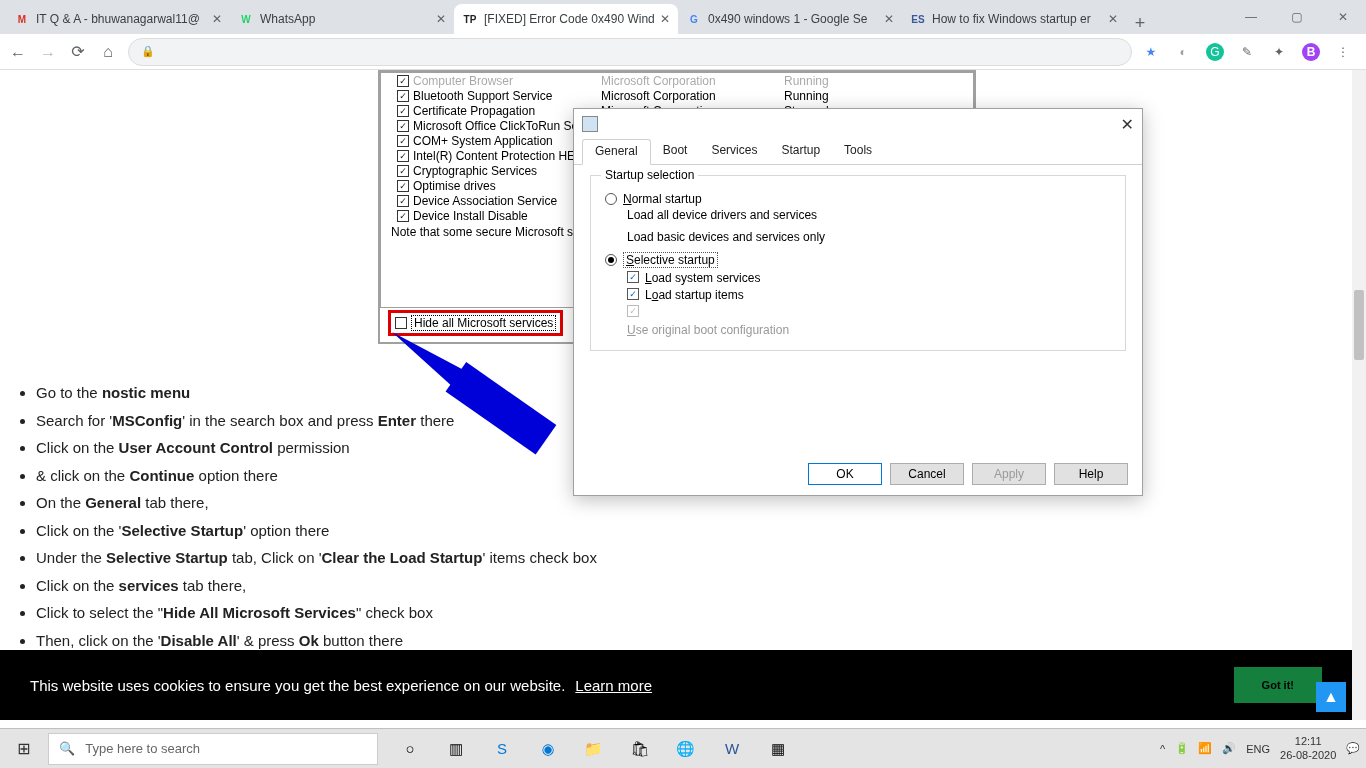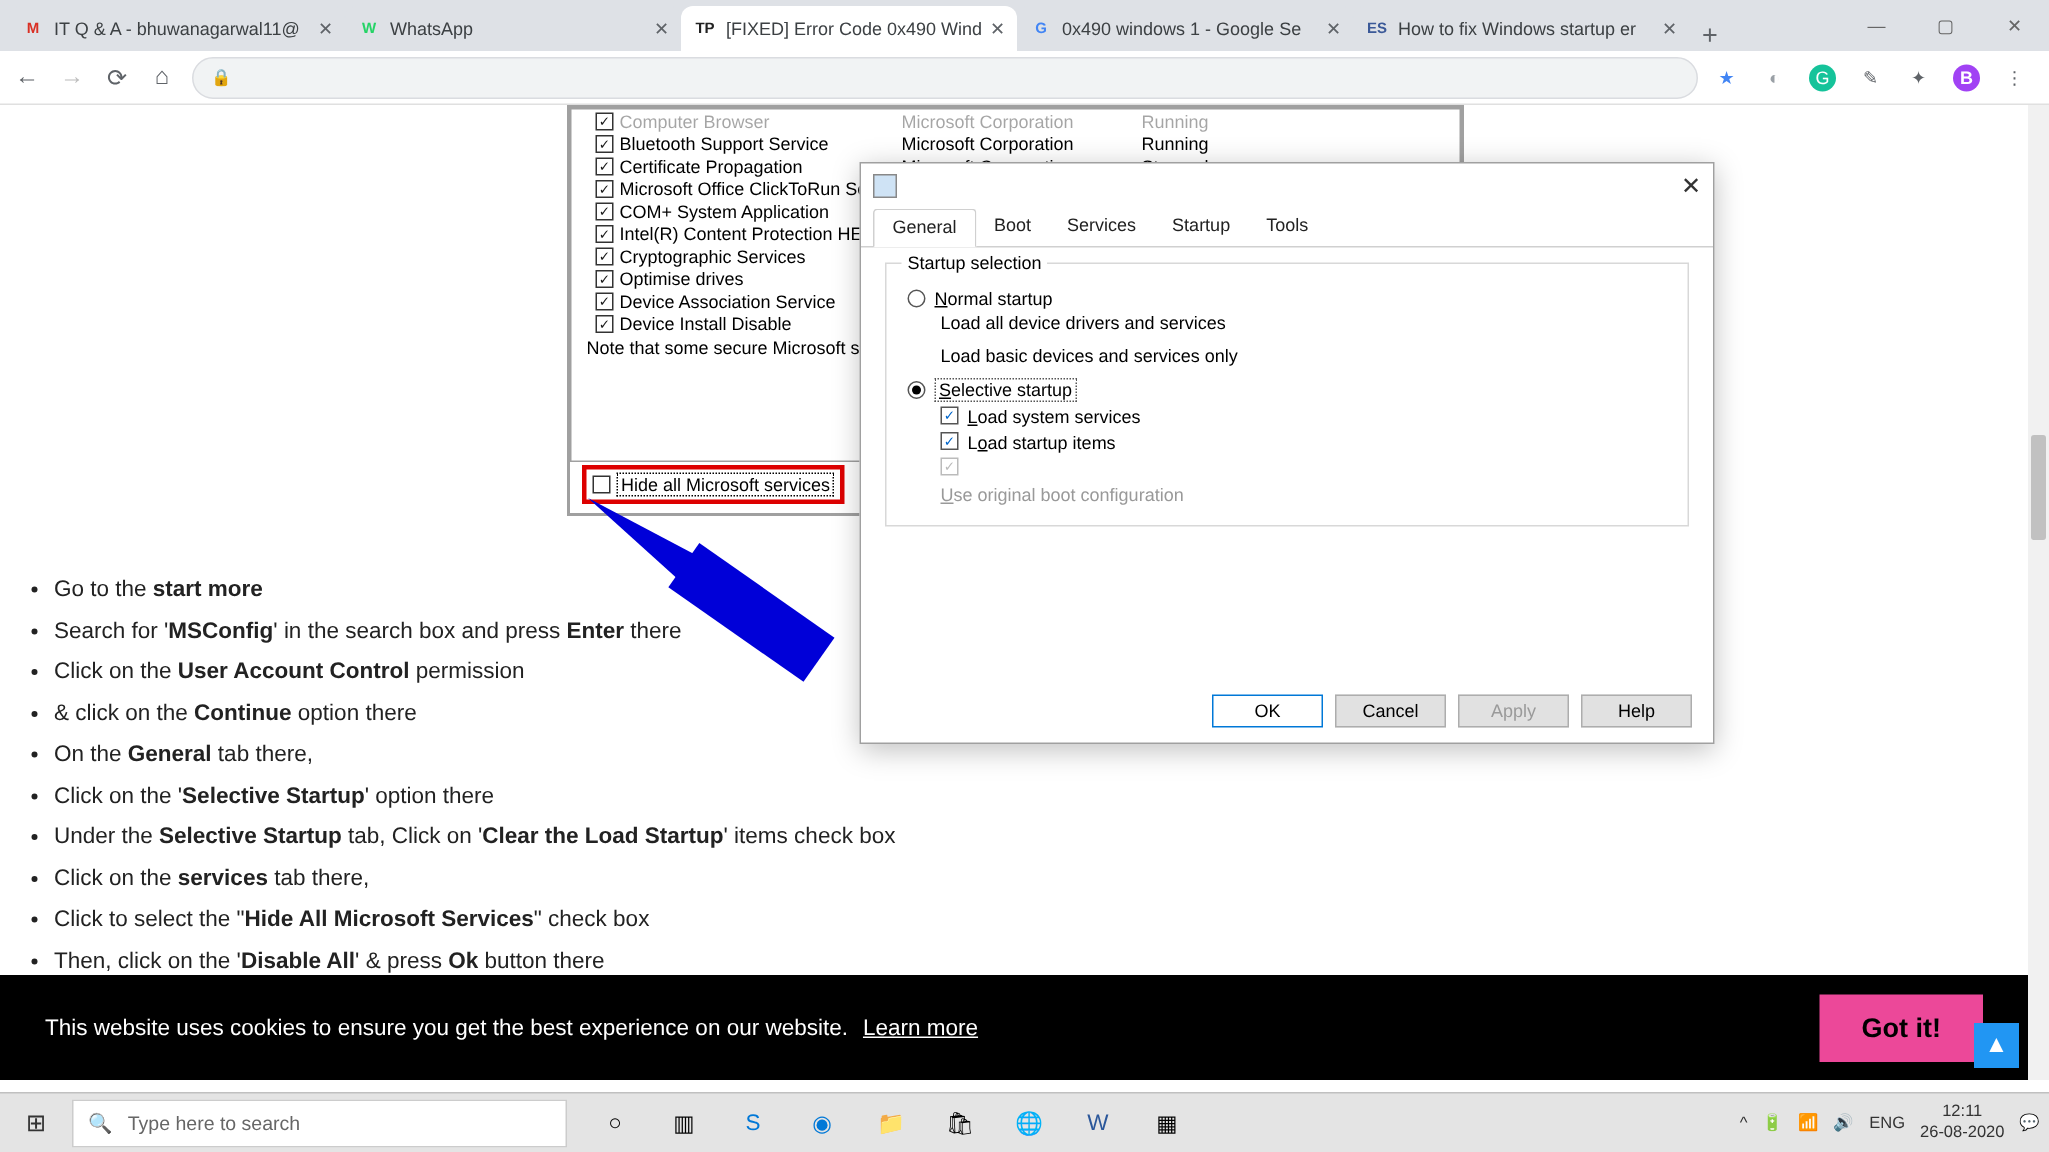--- a/index.html
+++ b/index.html
@@ -68,21 +68,21 @@
   .svc-panel {
     position:absolute; left:378px; top:0; width:598px; height:274px;
     border:2px solid #a0a0a0; background:#fff; overflow:hidden;
   }
   .svc-panel .inner { position:absolute; left:0; right:0; top:0; bottom:34px; background:#fff; border:1px solid #a0a0a0; }
   .svc-row { display:flex; align-items:center; font-size:12px; height:15px; padding-left:16px;}
   .svc-row .chk { width:12px; height:12px; border:1px solid #333; margin-right:4px; display:inline-flex; align-items:center; justify-content:center; font-size:9px; color:#1a1a1a;}
   .svc-row .chk.checked::after{content:"✓";}
   .svc-col1 { width:188px; }
   .svc-col2 { width:160px; }
-  .svc-col3 { width:80px; }
+  .svc-col3 { width:80px;margin-left:23px; }
   .svc-note { font-size:12px; padding:2px 0 0 10px;}
   .hide-row { position:absolute; left:8px; bottom:6px; border:3px solid #d00; padding:2px 4px; display:flex; align-items:center;}
   .hide-row .chk { width:12px; height:12px; border:1px solid #333; margin-right:4px;}
   .hide-row .txt { border:1px dotted #000; padding:0 2px; font-size:12px;}
   .blue-arrow {
     position:absolute;
     left: 392px; top: 252px;
     width: 0; height: 0;
     border-right: 80px solid #0000d8;
     border-top: 10px solid transparent;
@@ -124,21 +124,21 @@
   .dlg-buttons { position:absolute; bottom:10px; right:14px; display:flex; gap:8px;}
   .dlg-btn { width:74px; height:22px; border:1px solid #adadad; background:#e1e1e1; font-size:12px; display:flex; align-items:center; justify-content:center;}
   .dlg-btn.ok { border:1px solid #0078d7; background:#fff;}
   .dlg-btn.disabled { color:#9a9a9a;}
   
   .cookie {
     position:absolute; left:0; right:14px; bottom:48px; height:70px; background:#000; color:#fff;
     display:flex; align-items:center; padding:0 30px; font-size:15px;
   }
   .cookie a { color:#fff; text-decoration:underline; margin-left:10px;}
-  .cookie .gotit { margin-left:auto; background:#ec4899; color:#000; font-weight:600; padding:12px 28px; font-size:18px;}
+  .cookie .gotit { margin-left:auto; background:#15803d; color:#000; font-weight:600; padding:12px 28px; font-size:11px;}
   .scroll-top-btn { position:absolute; right:20px; bottom:56px; width:30px; height:30px; background:#2196f3; color:#fff; display:flex; align-items:center; justify-content:center; font-size:16px;}
   
   .vscroll { position:absolute; top:70px; right:0; width:14px; bottom:48px; background:#f1f1f1;}
   .vscroll .thumb { position:absolute; left:2px; right:2px; top:220px; height:70px; background:#c1c1c1; border-radius:2px;}
   
   .taskbar {
     position:absolute; left:0; right:0; bottom:0; height:40px; background:#e4e4e4;
     display:flex; align-items:center; border-top:1px solid #c0c0c0;
   }
   .start-btn { width:48px; height:40px; display:flex; align-items:center; justify-content:center; font-size:16px; color:#333;}
@@ -325,21 +325,21 @@
     </div>
     <div class="dlg-buttons">
       <div class="dlg-btn ok">OK</div>
       <div class="dlg-btn">Cancel</div>
       <div class="dlg-btn disabled">Apply</div>
       <div class="dlg-btn">Help</div>
     </div>
   </div>
 
   <ul class="article-list" id="steps">
-      <li>Go to the <b>start more</b></li>
+      <li>Go to the <b>nostic menu</b></li>
       <li>Search for '<b>MSConfig</b>' in the search box and press <b>Enter</b> there</li>
       <li>Click on the <b>User Account Control</b> permission</li>
       <li>&amp; click on the <b>Continue</b> option there</li>
       <li>On the <b>General</b> tab there,</li>
       <li>Click on the '<b>Selective Startup</b>' option there</li>
       <li>Under the <b>Selective Startup</b> tab, Click on '<b>Clear the Load Startup</b>' items check box</li>
       <li>Click on the <b>services</b> tab there,</li>
       <li>Click to select the "<b>Hide All Microsoft Services</b>" check box</li>
       <li>Then, click on the '<b>Disable All</b>' &amp; press <b>Ok</b> button there</li>
       <li>After that,Â close the tab</li>

